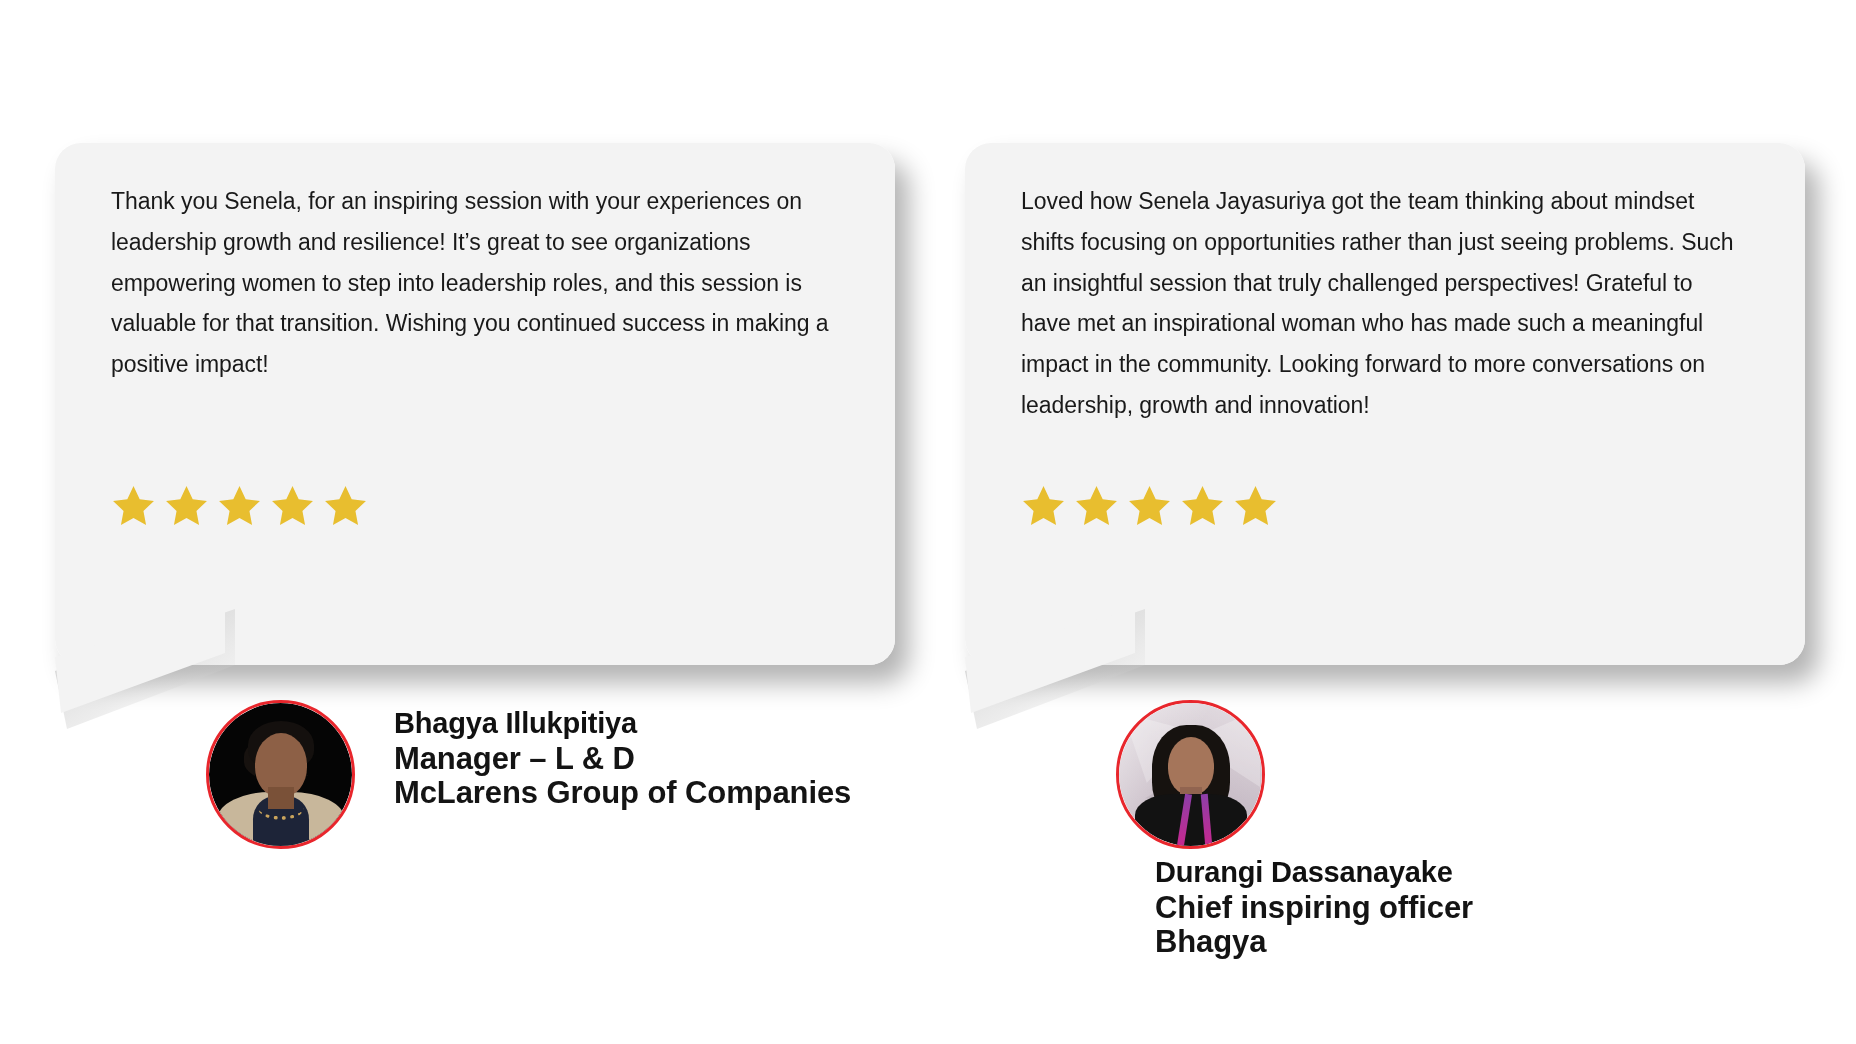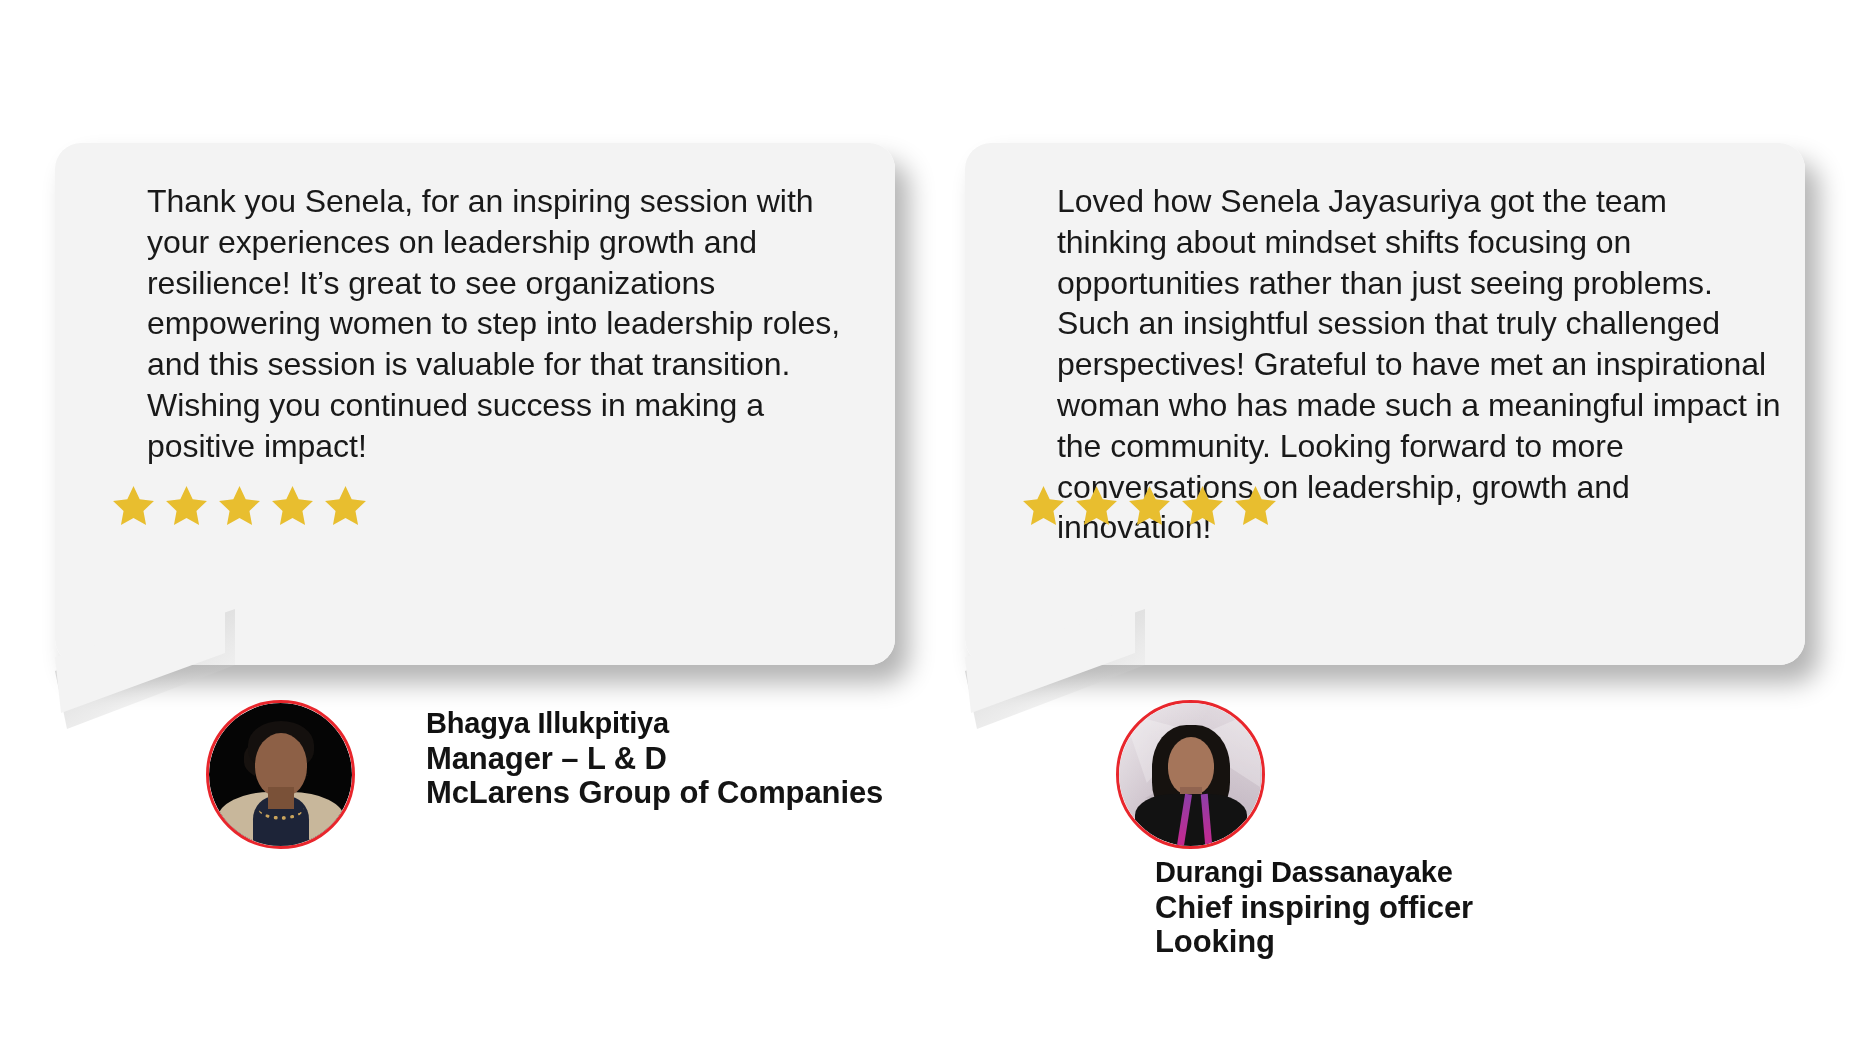--- a/index.html
+++ b/index.html
@@ -75,27 +75,26 @@
   .bubble-body {
     position: absolute;
     left: 0;
     top: 0;
     width: 840px;
     height: 522px;
     padding: 38px 56px 0 56px;
   }
 
   .quote-text {
-    font-size: 32px;
+    font-size: 23px;
     line-height: 40.8px;
     color: #191919;
     font-weight: 400;
     letter-spacing: -0.05px;
     width: 726px;
-    margin-left: 36px;
   }
 
   
   .stars {
     position: absolute;
     left: 56px;
     display: flex;
     gap: 8px;
   }
   #stars-0 { top: 340px; }
@@ -107,21 +106,21 @@
     display: block;
   }
 
   
   .attribution {
     position: absolute;
     display: flex;
     align-items: flex-start;
     gap: 0;
   }
-  #attribution-0 { left: 151px; top: 557px; gap: 32px; }
+  #attribution-0 { left: 151px; top: 557px; }
   #attribution-1 { left: 151px; top: 557px; flex-direction: column; }
 
   .avatar {
     position: relative;
     width: 149px;
     height: 149px;
     border-radius: 50%;
     border: 3px solid #e8262c;
     overflow: hidden;
     flex: 0 0 auto;
@@ -416,19 +415,19 @@
             <div class="face"></div>
             <div class="neck"></div>
             <div class="top"></div>
             <div class="lanyard-l"></div>
             <div class="lanyard-r"></div>
           </div>
         </div>
         <div class="person">
           <div class="person-name">Durangi Dassanayake</div>
           <div class="person-role">Chief inspiring officer</div>
-          <div class="person-org">Looking</div>
+          <div class="person-org">Bhagya</div>
         </div>
       </div>
     </div>
   </div>
 
 </div>
 
 </body></html>

